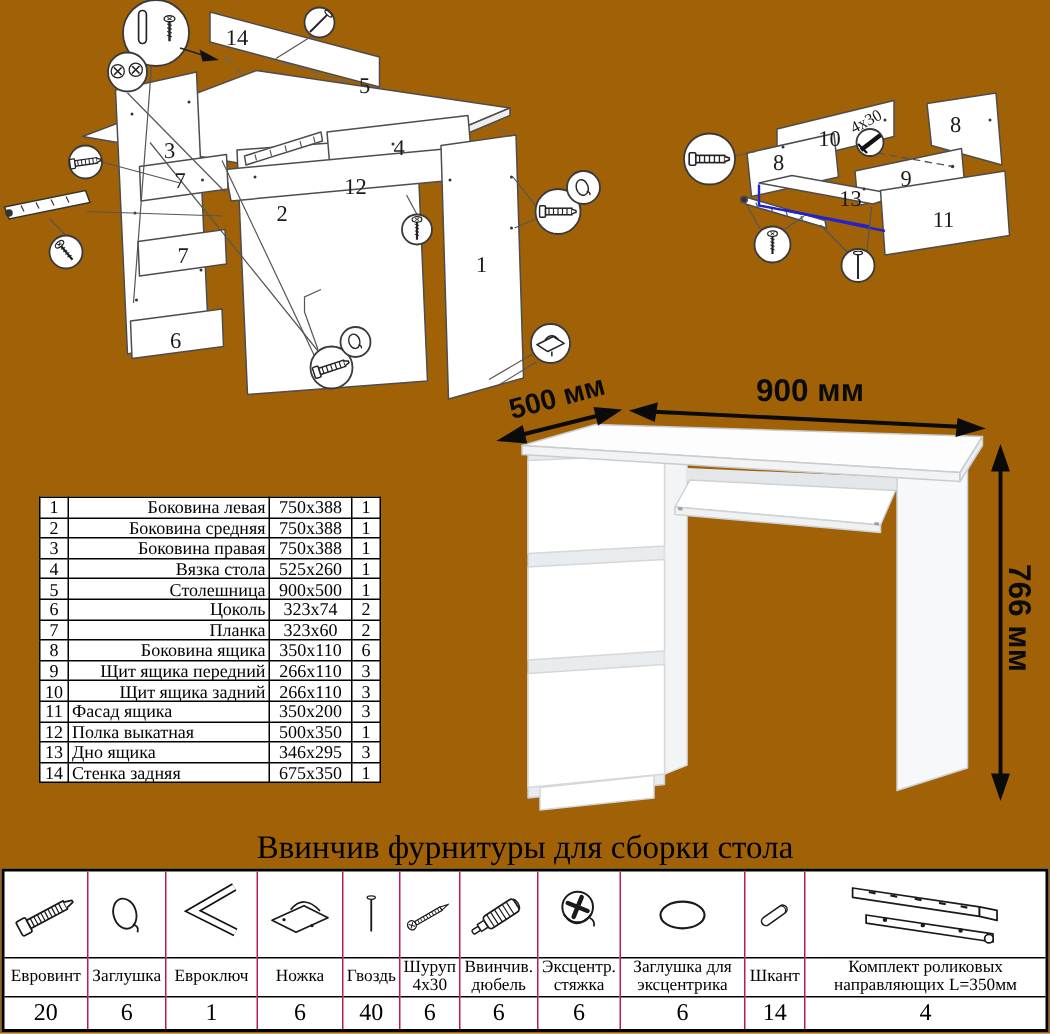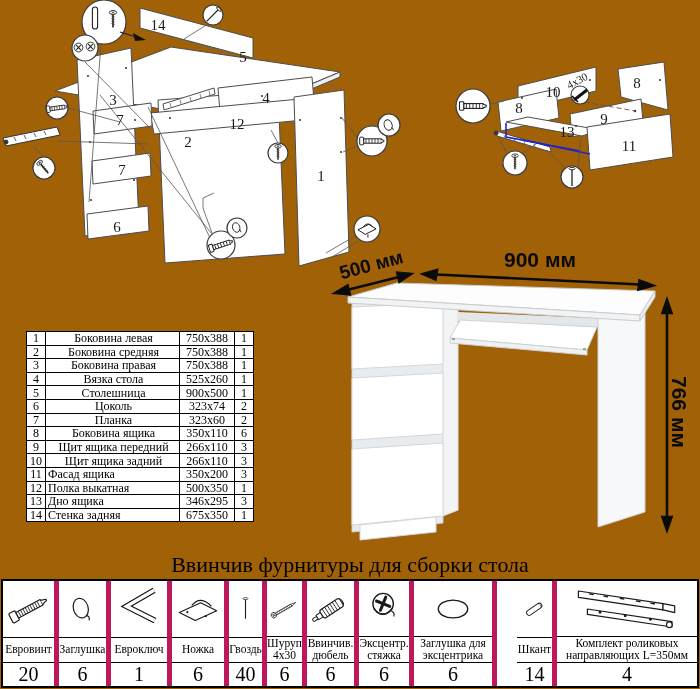--- a/index.html
+++ b/index.html
@@ -6,31 +6,31 @@
   body{font-family:"Liberation Serif",serif;background:#fff}
   #page{position:relative;width:700px;height:689px;background:#a16207;overflow:hidden}
   svg{display:block}
   svg text{user-select:none}
   .plabel{font-family:"Liberation Serif",serif;font-size:15px;fill:#1a1a1a;text-anchor:middle}
   .plabel-sm{font-family:"Liberation Serif",serif;font-size:11px;fill:#1a1a1a;text-anchor:middle}
   .dimlabel{font-family:"Liberation Sans",sans-serif;font-weight:bold;font-size:21px;fill:#0b0b0b;text-anchor:middle}
   #parts-table{position:absolute;left:26px;top:331px;border-collapse:collapse;background:#fff}
   #parts-table td{border:1px solid #000;font-size:12px;line-height:12px;height:12.6px;padding:0 2px;white-space:nowrap;color:#000}
   #parts-table td.c-num{width:18px;text-align:center;padding:0}
-  #parts-table td.c-name{width:127px;text-align:center;padding-left:4px}
+  #parts-table td.c-name{width:127px;text-align:right;padding-left:4px}
   #parts-table td.c-name.centered{text-align:left;padding-left:2px}
   #parts-table td.c-size{width:50px;text-align:center}
   #parts-table td.c-qty{width:14px;text-align:center}
   #hw-title{position:absolute;left:0;top:552px;width:100%;text-align:center;font-size:22px;color:#000}
   #hw-table{position:absolute;left:1px;top:579px;width:698px;height:109px;display:flex;border:2px solid #000;background:#fff;box-sizing:border-box}
-  .hw-col{display:flex;flex-direction:column;border-right:5px solid #be185d;flex:0 0 auto;box-sizing:border-box}
+  .hw-col{display:flex;flex-direction:column;border-right:1px solid #be185d;flex:0 0 auto;box-sizing:border-box}
   .hw-col:last-child{border-right:0;flex:1 1 auto}
   .hw-icon-cell{height:58px;border-bottom:1px solid #000;display:flex;align-items:center;justify-content:center;overflow:hidden;box-sizing:border-box}
   .hw-name-cell{height:26px;border-bottom:1px solid #000;display:flex;align-items:center;justify-content:center;text-align:center;font-size:11.5px;line-height:11.5px;padding:1px;box-sizing:border-box}
-  .hw-qty-cell{flex:1;display:flex;align-items:center;justify-content:center;font-size:20px}
+  .hw-qty-cell{flex:1;display:flex;align-items:center;justify-content:center;font-size:16px}
 </style>
 </head>
 <body>
 
 <div id="page">
 
   <svg width="0" height="0" style="position:absolute" aria-hidden="true">
     <defs>
       <symbol id="sym-mini-euroscrew" viewBox="0 0 26 10">
         <rect x="0.7" y="1.2" width="4" height="7.6" rx="0.8" fill="#fff" stroke="#222" stroke-width="1"></rect>
@@ -498,21 +498,21 @@
       </div>
       <div class="hw-col" style="width: 83px;">
         <div class="hw-icon-cell">
           <svg viewBox="0 0 54 60" width="48" height="54">
             <use href="#sym-cam-cap-icon"></use>
           </svg>
         </div>
         <div class="hw-name-cell">Заглушка для эксцентрика</div>
         <div class="hw-qty-cell">6</div>
       </div>
-      <div class="hw-col" style="width: 40px; margin-left: 20px;">
+      <div class="hw-col" style="width: 40px;">
         <div class="hw-icon-cell">
           <svg viewBox="0 0 54 60" width="48" height="54">
             <use href="#sym-wood-dowel-icon"></use>
           </svg>
         </div>
         <div class="hw-name-cell">Шкант</div>
         <div class="hw-qty-cell">14</div>
       </div>
       <div class="hw-col" style="width: 121px;">
         <div class="hw-icon-cell">

